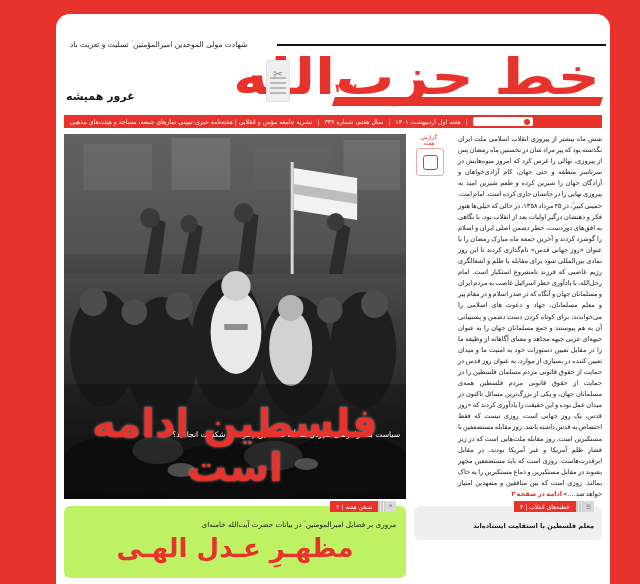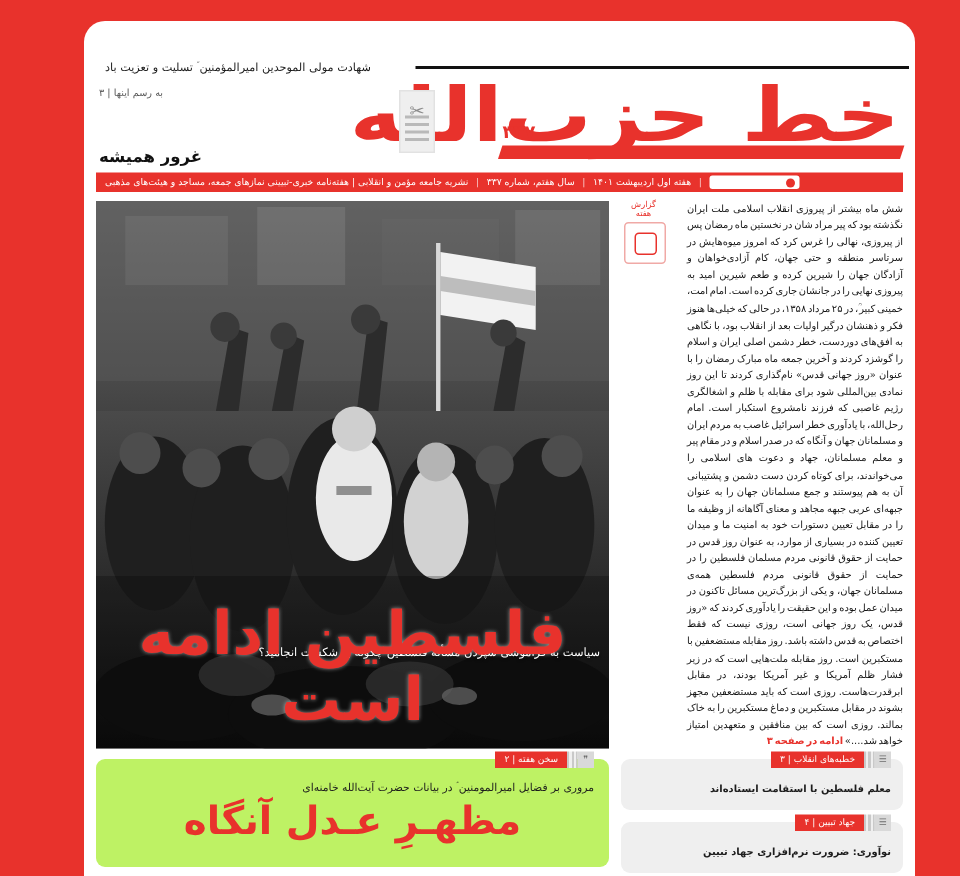--- a/index.html
+++ b/index.html
@@ -193,21 +193,20 @@
         <div class="logo-text">خط حزب‌الله</div>
         <div class="logo-bar"></div>
         <div class="logo-issue">۳۳۷</div>
       </div>
 
       <div class="divider-icon">
         <span class="x">✂</span>
       </div>
 
       <div class="teaser">
-        <div class="teaser-kicker">به رسم اینها | ۳</div>
         <div class="teaser-l1">غرور همیشه</div>
         <div class="teaser-l2">مساجد‌ی سقوط است</div>
       </div>
     </div>
 
     <div class="infostrip">
       <span>نشریه جامعه مؤمن و انقلابی | هفته‌نامه خبری-تبیینی نمازهای جمعه، مساجد و هیئت‌های مذهبی</span>
       <span class="sep">|</span>
       <span>سال هفتم، شماره ۳۳۷</span>
       <span class="sep">|</span>
@@ -334,37 +333,29 @@
 
         <div class="mini-card">
           <div class="mini-badge">
             <span class="ic">☰</span>
             <span class="bars"></span>
             <span class="tag">خطبه‌های انقلاب | ۳</span>
           </div>
           <div class="txt">معلم فلسطین با استقامت ایستاده‌اند</div>
         </div>
 
-        <div class="mini-card">
-          <div class="mini-badge">
-            <span class="ic">☰</span>
-            <span class="bars"></span>
-            <span class="tag">جهاد تبیین | ۴</span>
-          </div>
-          <div class="txt">نوآوری: ضرورت نرم‌افزاری جهاد تبیین</div>
-        </div>
 
       </div>
 
       <div class="bot-right">
         <div class="mini-badge">
           <span class="ic">❞</span>
           <span class="bars"></span>
           <span class="tag">سخن هفته | ۲</span>
         </div>
         <div class="sokhan-kicker">مروری بر فضایل امیرالمومنین ؑ در بیانات حضرت آیت‌الله خامنه‌ای</div>
-        <div class="sokhan-title">مظهـرِ عـدل آنگاه</div>
+        <div class="sokhan-title">مظهـرِ عـدل الهـی</div>
       </div>
 
     </div>
 
   </div>
 </div>
 
 </body></html>

